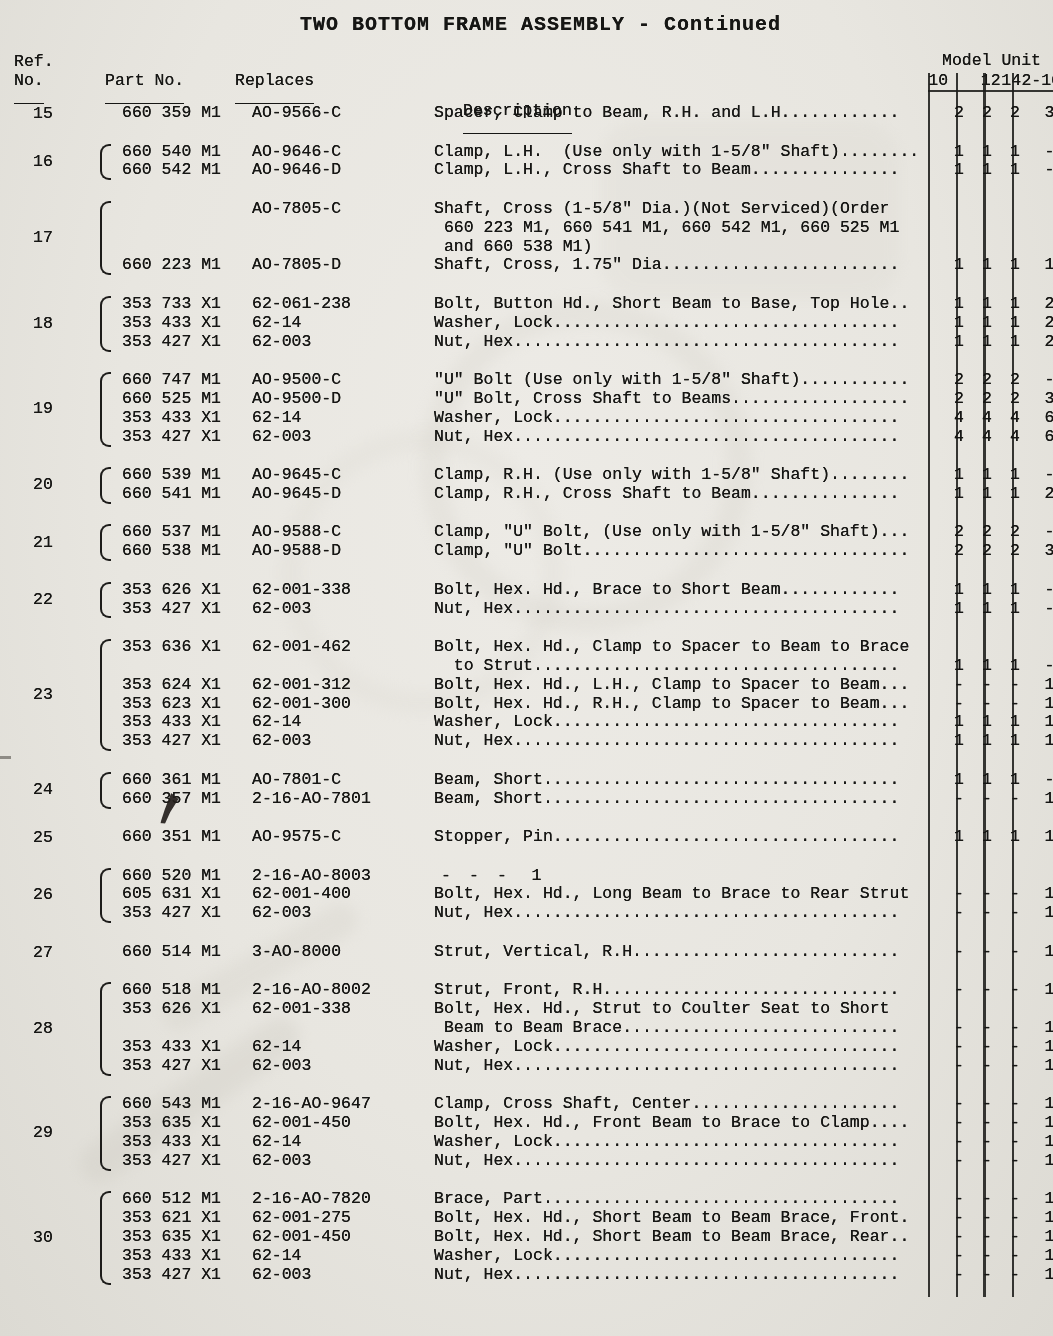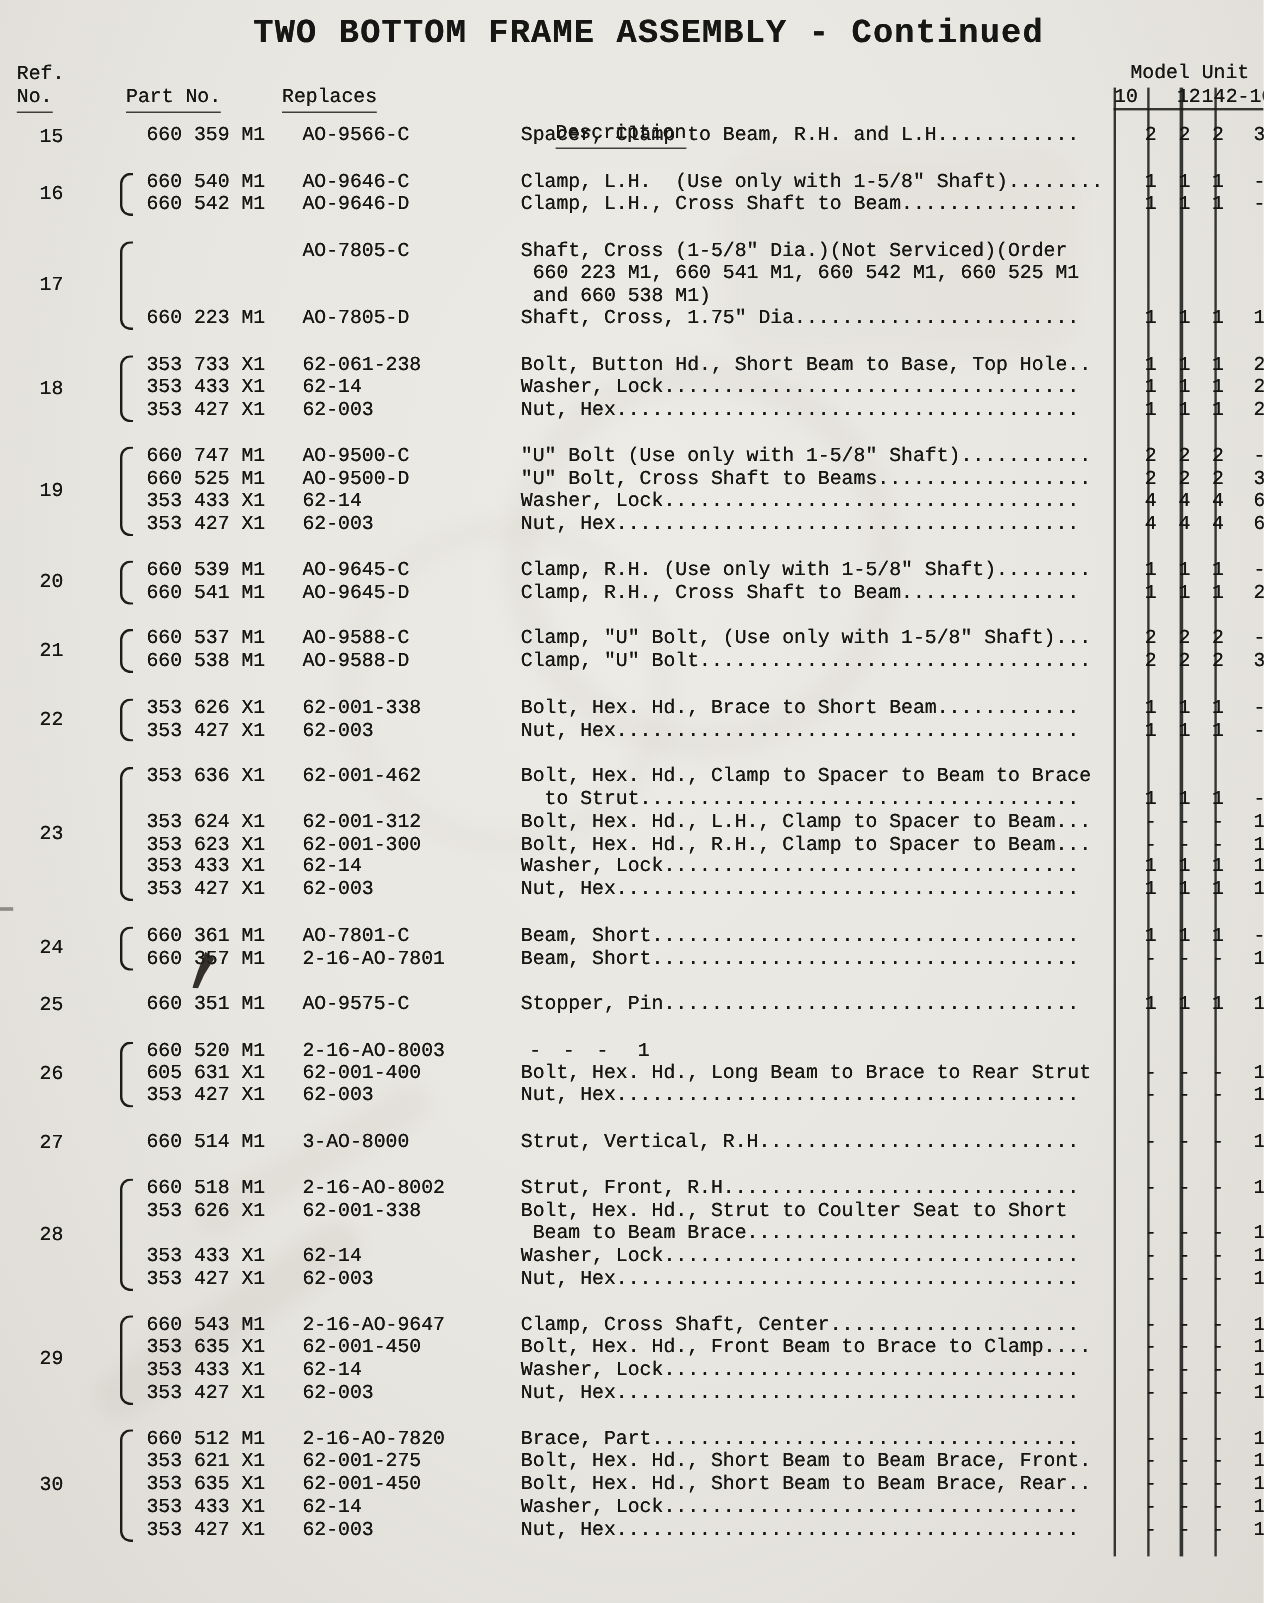--- a/index.html
+++ b/index.html
@@ -15,23 +15,23 @@
   .g1{left:420px;top:300px;width:280px;height:280px;border:26px solid #cfccc3;border-radius:50%;opacity:.22;}
   .g2{left:600px;top:120px;width:300px;height:180px;background:#d4d1c8;opacity:.18;border-radius:40px;}
   .g3{left:60px;top:1080px;width:260px;height:40px;background:#ccc9c0;opacity:.3;transform:rotate(-35deg);border-radius:20px;}
   .g4{left:150px;top:950px;width:220px;height:34px;background:#cfccc3;opacity:.26;transform:rotate(-30deg);border-radius:20px;}
   .g5{left:280px;top:430px;width:240px;height:240px;border:22px solid #d2cfc6;border-radius:50%;opacity:.16;}
   .smudge{position:absolute;left:161px;top:793px;width:17px;height:31px;background:#24201c;
     clip-path:polygon(55% 0,100% 18%,55% 62%,28% 100%,0 100%,22% 55%);transform:rotate(3deg);opacity:.92;}
   .margin-mark{position:absolute;left:0;top:756px;width:11px;height:3px;background:#6a6761;opacity:.7;}
   
   .title{position:absolute;left:0;top:13px;width:100%;text-align:center;padding-left:28px;box-sizing:border-box;
-    font-weight:bold;font-size:28px;letter-spacing:1px;white-space:pre;}
+    font-weight:bold;font-size:20px;letter-spacing:1px;white-space:pre;}
   .hdr{position:absolute;font-size:16.5px;white-space:pre;line-height:19px;}
-  .u{border-bottom:1.6px solid #161614;padding-bottom:3px;}
+  .u{border-bottom:1.6px solid #161614;padding-bottom:13px;}
   .ref-hdr{left:14px;top:52px;}
   .part-hdr{left:105px;top:71px;}
   .repl-hdr{left:235px;top:71px;}
   .desc-hdr{left:463px;top:71px;margin-top:30px;}
   .model-hdr{left:942px;top:51px;}
   .model-nums{left:928px;top:71px;width:133px;display:flex;}
   .model-nums span{display:block;text-align:center;}
   .mn0{width:28px;} .mn1{width:28px;padding-left:32px;} .mn2{width:28px;} .mn3{width:41px;}
   
   .vline{position:absolute;top:73px;height:1224px;background:#1d1c1a;opacity:.88;}

